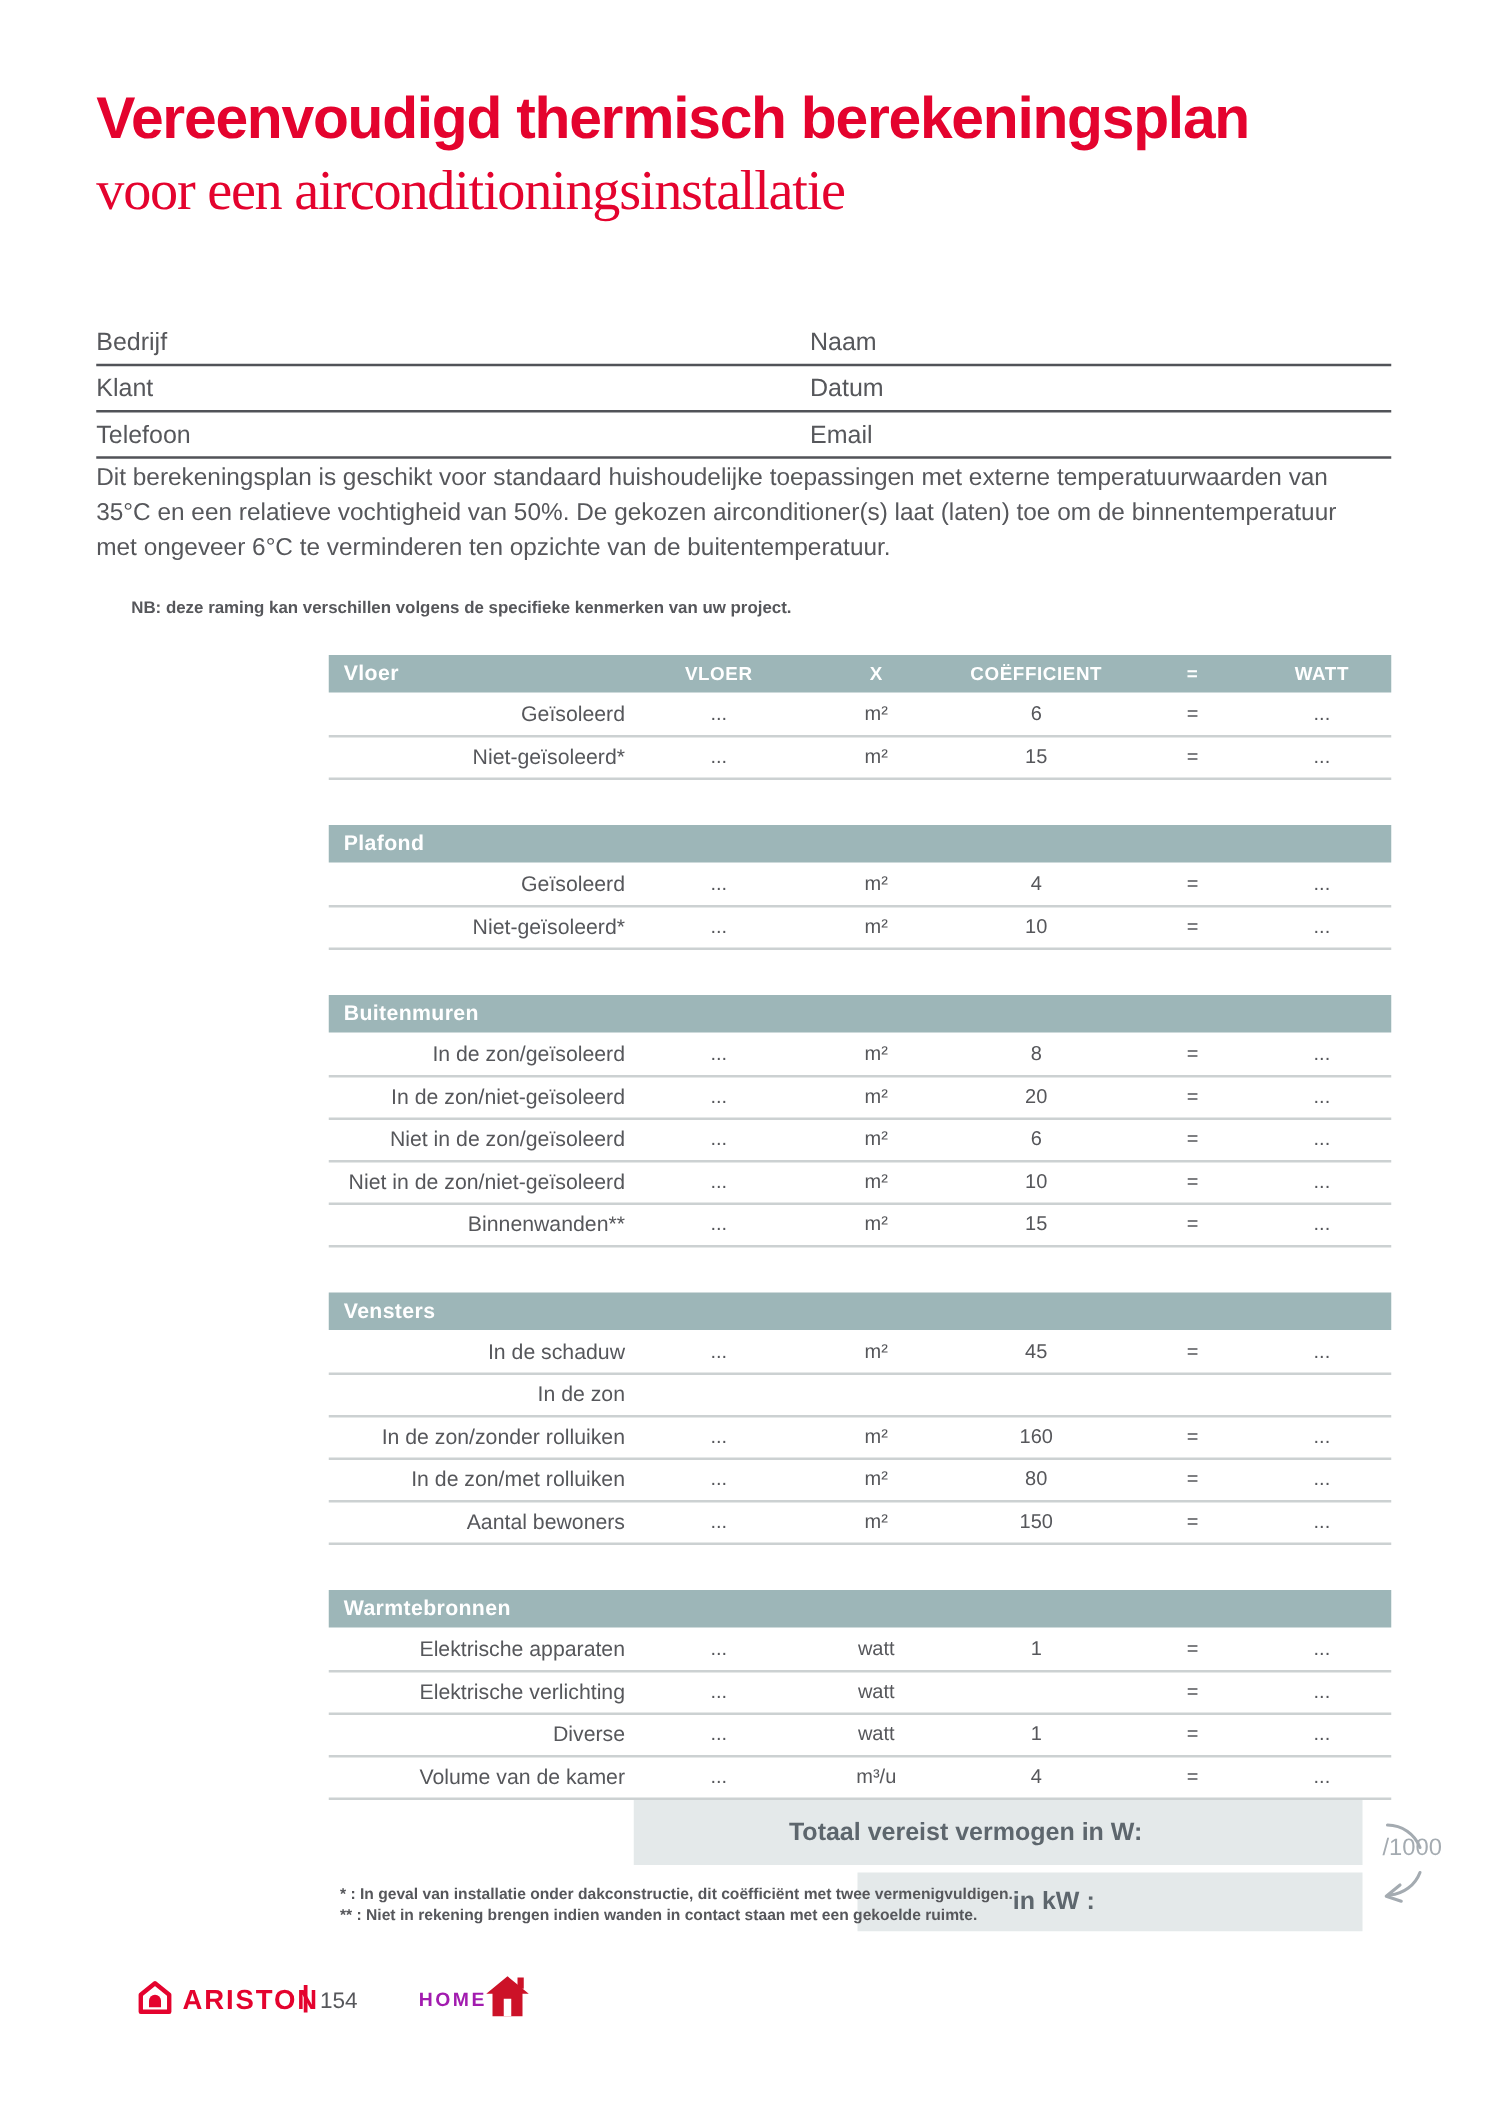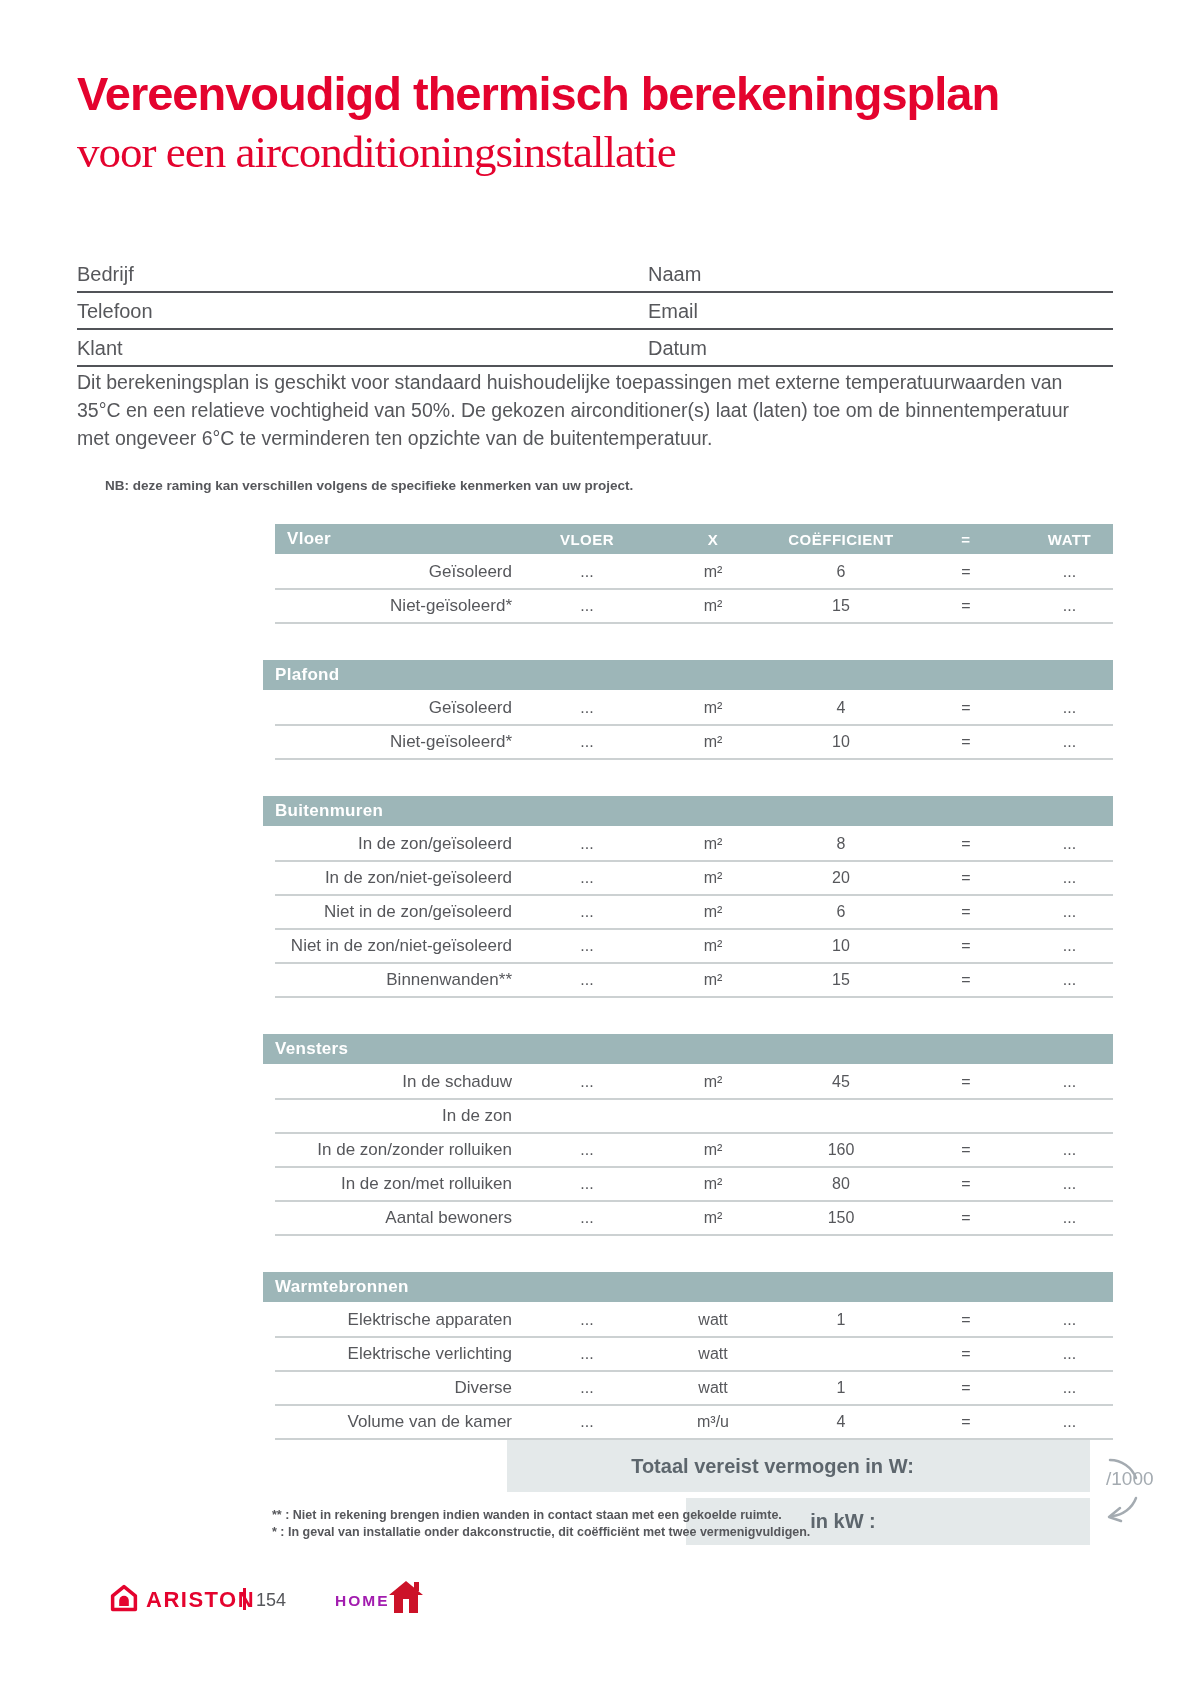--- a/index.html
+++ b/index.html
@@ -25,21 +25,21 @@
   .frow{height:35px;border-bottom:2px solid #515358;position:relative;}
   .frow .fl{position:absolute;left:0;bottom:5px;font-size:20px;color:var(--ink);}
   .frow .fr{position:absolute;left:571px;bottom:5px;font-size:20px;color:var(--ink);}
   
   .intro{position:absolute;left:77px;top:368px;width:1010px;font-size:19.5px;
     line-height:28px;color:var(--ink);}
   .nb{position:absolute;left:77px;top:478px;font-size:13.5px;font-weight:bold;color:var(--ink);padding-left:28px;}
   
   .tables{position:absolute;left:263px;top:524px;width:850px;}
   .tsec{margin-bottom:36px;}
-  .grid6{display:grid;grid-template-columns:237px 150px 102px 154px 96px 111px;align-items:center;margin-left:12px;}
+  .grid6{display:grid;grid-template-columns:237px 150px 102px 154px 96px 111px;align-items:center;}
   .thead{height:30px;background:var(--teal);color:#ffffff;margin-bottom:2px;}
   .ttitle{font-size:17px;font-weight:bold;padding-left:12px;letter-spacing:0.3px;}
   .tcol{font-size:15px;font-weight:bold;text-align:center;letter-spacing:0.5px;}
   .theadplain{height:30px;background:var(--teal);color:#fff;display:flex;align-items:center;margin-bottom:2px;}
   .trow{height:32px;border-bottom:2px solid var(--sep);color:var(--ink);}
   .trow .lab{font-size:17px;padding-left:2px;text-align:right;white-space:nowrap;}
   .trow .val{font-size:16px;text-align:center;}
   
   .box{position:absolute;background:var(--boxgray);display:flex;align-items:center;
     justify-content:center;font-weight:bold;color:#5d666d;font-size:20px;}
@@ -68,26 +68,26 @@
 
   <div class="title1">Vereenvoudigd thermisch berekeningsplan</div>
   <div class="title2">voor een airconditioningsinstallatie</div>
 
   <div class="formgrid">
     <div class="frow">
       <span class="fl">Bedrijf</span>
       <span class="fr">Naam</span>
     </div>
     <div class="frow">
+      <span class="fl">Klant</span>
+      <span class="fr">Datum</span>
+    </div>
+    <div class="frow">
       <span class="fl">Telefoon</span>
       <span class="fr">Email</span>
-    </div>
-    <div class="frow">
-      <span class="fl">Klant</span>
-      <span class="fr">Datum</span>
     </div>
   </div>
 
   <div class="intro">Dit berekeningsplan is geschikt voor standaard huishoudelijke toepassingen met externe temperatuurwaarden van 35°C en een relatieve vochtigheid van 50%. De gekozen airconditioner(s) laat (laten) toe om de binnentemperatuur met ongeveer 6°C te verminderen ten opzichte van de buitentemperatuur.</div>
   <div class="nb">NB: deze raming kan verschillen volgens de specifieke kenmerken van uw project.</div>
 
   <div class="tables">
 
     <div class="tsec">
       <div class="thead grid6">
@@ -277,22 +277,22 @@
     <path d="M20 8 A28 28 0 0 1 46 26" fill="none" stroke="#a4abb1" stroke-width="2.5" stroke-linecap="round"></path>
     <path d="M46 46 A28 28 0 0 1 22 64" fill="none" stroke="#a4abb1" stroke-width="2.5" stroke-linecap="round"></path>
     <path d="M30 56 L19 65 L31 69" fill="none" stroke="#a4abb1" stroke-width="2.5" stroke-linecap="round" stroke-linejoin="round"></path>
   </svg>
   <div class="divlabel">/1000</div>
   <div class="box kw">
     <span>in kW :</span>
   </div>
 
   <div class="fnotes">
+    <div>* : In geval van installatie onder dakconstructie, dit coëfficiënt met twee vermenigvuldigen.</div>
     <div>** : Niet in rekening brengen indien wanden in contact staan met een gekoelde ruimte.</div>
-    <div>* : In geval van installatie onder dakconstructie, dit coëfficiënt met twee vermenigvuldigen.</div>
   </div>
 
   <svg class="brandlogo" viewBox="0 0 32 32">
     <path d="M16 3 L29 13.5 V29 H3 V13.5 Z" fill="none" stroke="#e4032e" stroke-width="4" stroke-linejoin="round"></path>
     <path d="M10.5 25 V19 A5.5 5.5 0 0 1 21.5 19 V25 Z" fill="#e4032e"></path>
   </svg>
   <div class="brandname">ARISTON</div>
   <div class="pgdiv"></div>
   <div class="pgnum">154</div>
   <div class="homebtn">

